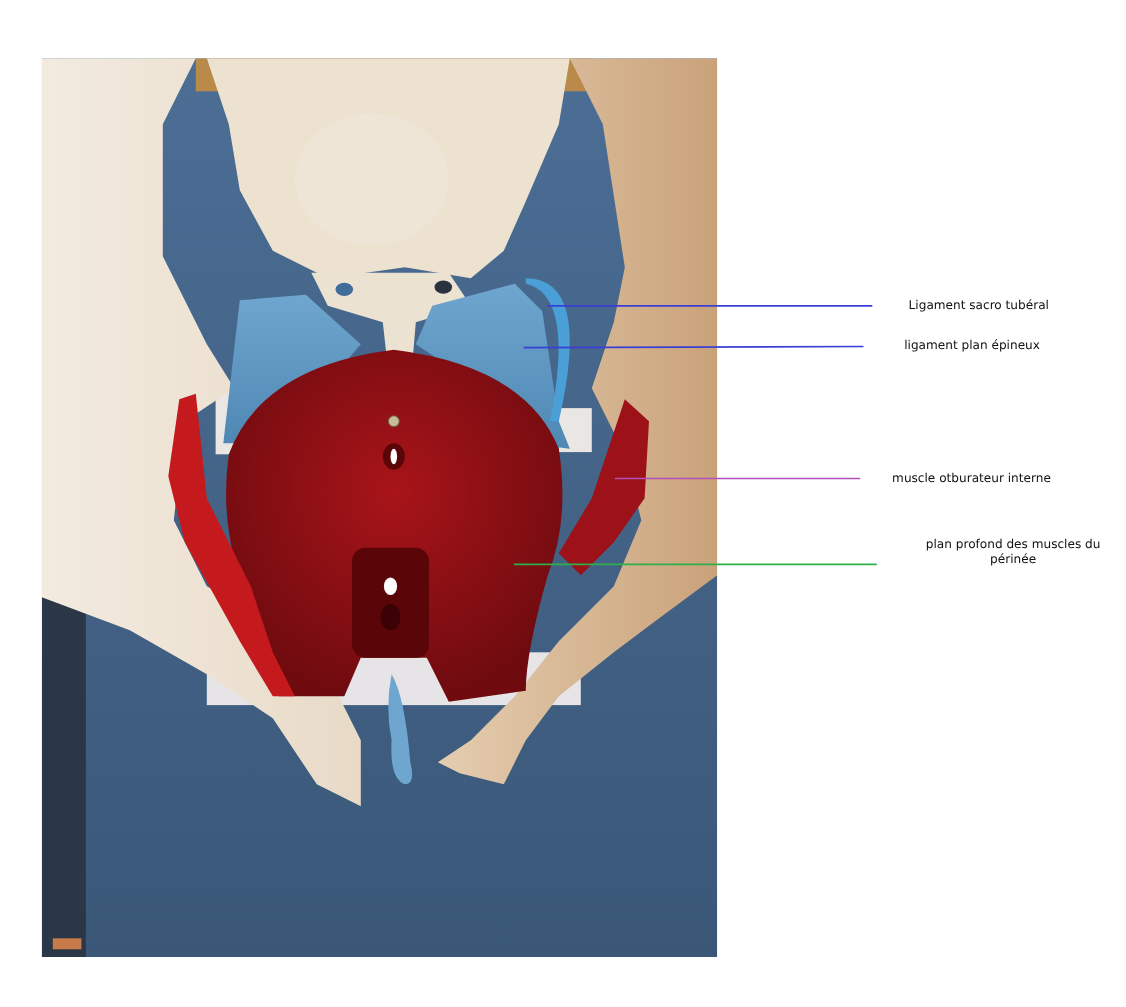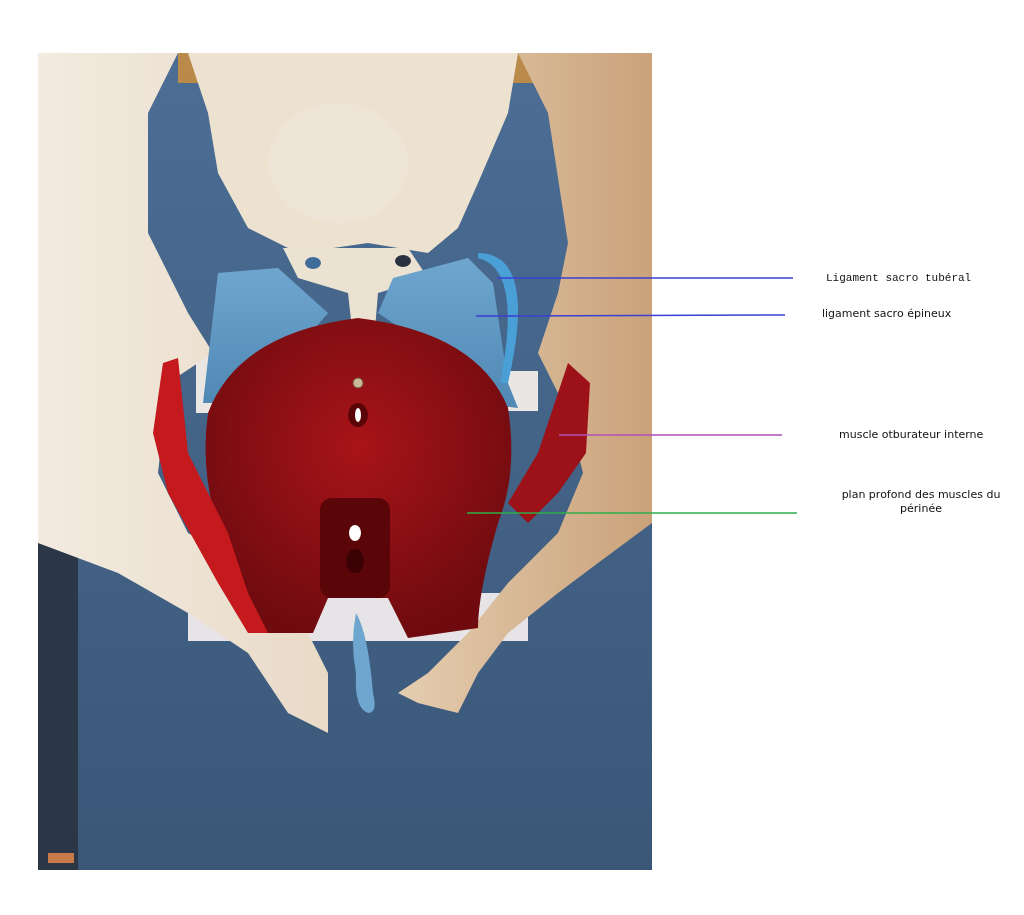--- a/index.html
+++ b/index.html
@@ -83,16 +83,16 @@
   </svg>
 </div>
 
 <svg class="overlay" viewBox="0 0 1024 915" xmlns="http://www.w3.org/2000/svg">
   <line x1="497" y1="278" x2="793" y2="278" stroke="#3a3fd4" stroke-width="1.5"></line>
   <line x1="476" y1="316" x2="785" y2="315" stroke="#3a3fd4" stroke-width="1.5"></line>
   <line x1="559" y1="435" x2="782" y2="435" stroke="#b34fb8" stroke-width="1.5"></line>
   <line x1="467" y1="513" x2="797" y2="513" stroke="#2fae4a" stroke-width="1.5"></line>
 </svg>
 
-<div class="label" style="left:826px; top:271px;font-family:Liberation Mono, monospace;">Ligament sacro tubéral</div>
-<div class="label" style="left:822px; top:307px;">ligament sacro épineux</div>
-<div class="label" style="left:811px; top:428px;margin-left:28px;">muscle otburateur interne</div>
+<div class="label" style="left:826px; top:271px;">Ligament sacro tubéral</div>
+<div class="label" style="left:822px; top:307px;">ligament plan épineux</div>
+<div class="label" style="left:811px; top:428px;">muscle otburateur interne</div>
 <div class="label multi" style="left:826px; top:488px;">plan profond des muscles du périnée</div>
 
 </body></html>

